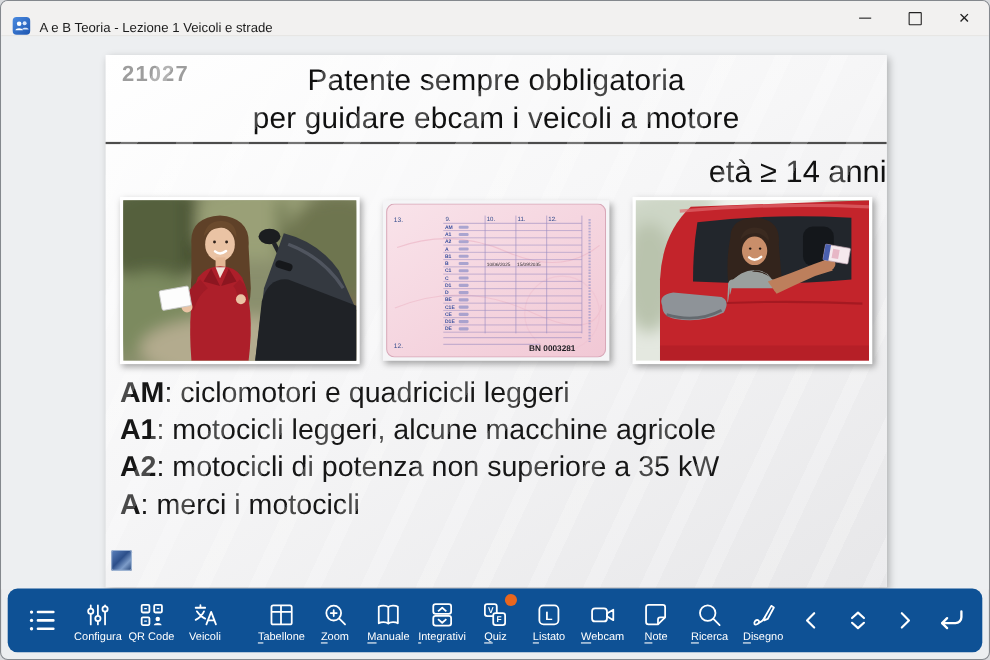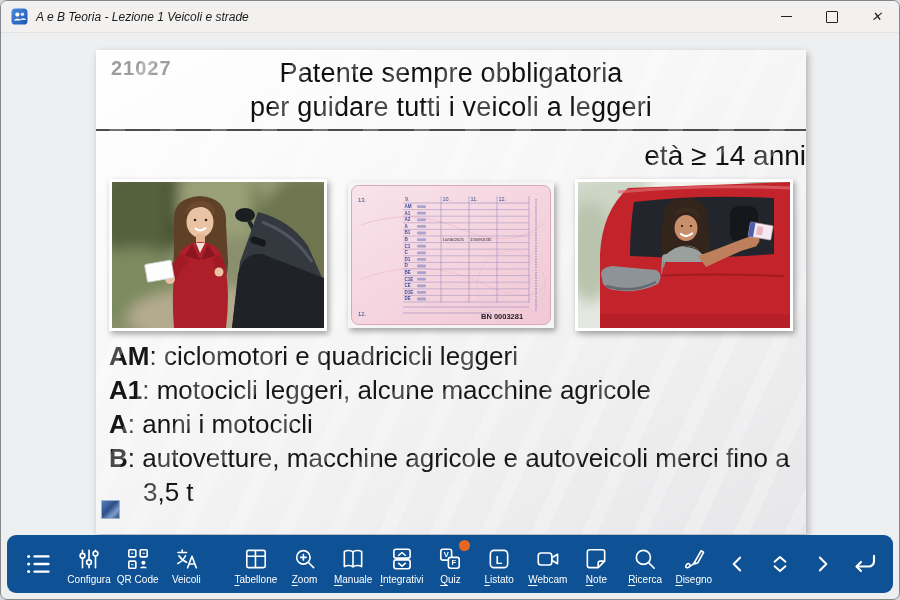--- a/index.html
+++ b/index.html
@@ -1,21 +1,21 @@
 <!DOCTYPE html>
 <html><head>
 <meta charset="utf-8">
 <style>
   html,body{margin:0;padding:0;width:900px;height:600px;overflow:hidden;
     font-family:"Liberation Sans",sans-serif;background:#d8dadd;}
   .window{position:relative;width:898px;height:598px;border:1px solid #84888d;
     border-radius:7px;overflow:hidden;background:#eceef0;}
   
-  .titlebar{height:31px;background:#f2f1f0;display:flex;align-items:center;
-    padding-left:10px;border-bottom:1px solid #e4e3e2;font-style:italic;}
+  .titlebar{height:31px;background:#f2f1f0;display:flex;align-items:flex-end;
+    padding-left:10px;border-bottom:1px solid #e4e3e2;}
   .app-icon{width:17px;height:17px;margin-right:8px;flex:0 0 auto;}
   .win-title{font-size:12px;color:#1c1c1c;}
   .win-controls{margin-left:auto;display:flex;height:31px;}
   .win-btn{width:45px;height:31px;display:flex;align-items:center;justify-content:center;}
   .glyph-min{width:11px;height:1.4px;background:#222;}
   .glyph-max{width:10px;height:10px;border:1.4px solid #222;border-radius:1px;}
   .glyph-close{font-size:13px;color:#222;line-height:1;}
   
   .content{position:relative;height:503px;background:#edeff1;}
   .slide{position:absolute;left:95px;top:17px;width:710px;height:484px;
@@ -85,21 +85,21 @@
           <span class="glyph-close">✕</span>
         </div>
     </div>
   </div>
 
   <div class="content">
     <div class="slide">
       <div class="slide-code">21027</div>
       <div class="slide-title">
         <div>Patente sempre obbligatoria</div>
-        <div>per guidare tutti i veicoli a leggeri</div>
+        <div>per guidare ebcam i veicoli a motore</div>
       </div>
       <hr class="divider">
       <div class="age-line">età ≥ 14 anni</div>
 
       <div class="photos">
 
         <div class="frame">
           <svg width="212" height="146" viewBox="0 0 212 146">
             <defs>
               <filter id="b6" x="-30%" y="-30%" width="160%" height="160%">
@@ -282,22 +282,22 @@
               <path d="M24 96 Q20 86 34 84 L78 88 Q86 92 80 102 Q60 112 36 108 Q24 106 24 96 Z" fill="#8e9398"></path>
               <path d="M28 104 Q55 112 78 100" stroke="#646a6f" stroke-width="2.5" fill="none"></path>
             </g>
           </svg>
         </div>
       </div>
 
       <div class="cats">
         <div class="cat"><b>AM</b>: <span>ciclomotori e quadricicli leggeri</span></div>
         <div class="cat"><b>A1</b>: <span>motocicli leggeri, alcune macchine agricole</span></div>
-        <div class="cat"><b>A</b>: <span>anni i motocicli</span></div>
-        <div class="cat"><b>B</b>: <span>autovetture, macchine agricole e autoveicoli merci fino a 3,5 t</span></div>
+        <div class="cat"><b>A2</b>: <span>motocicli di potenza non superiore a 35 kW</span></div>
+        <div class="cat"><b>A</b>: <span>merci i motocicli</span></div>
       </div>
       <div class="stamp"></div>
     </div>
   </div>
 
   <div class="toolbar">
 
     <div class="tb-menu">
       <svg width="28" height="28" viewBox="0 0 24 24" fill="none" stroke="#fff" stroke-width="2" stroke-linecap="round">
         <circle cx="4" cy="5.5" r="1.3" fill="#fff" stroke="none"></circle>

